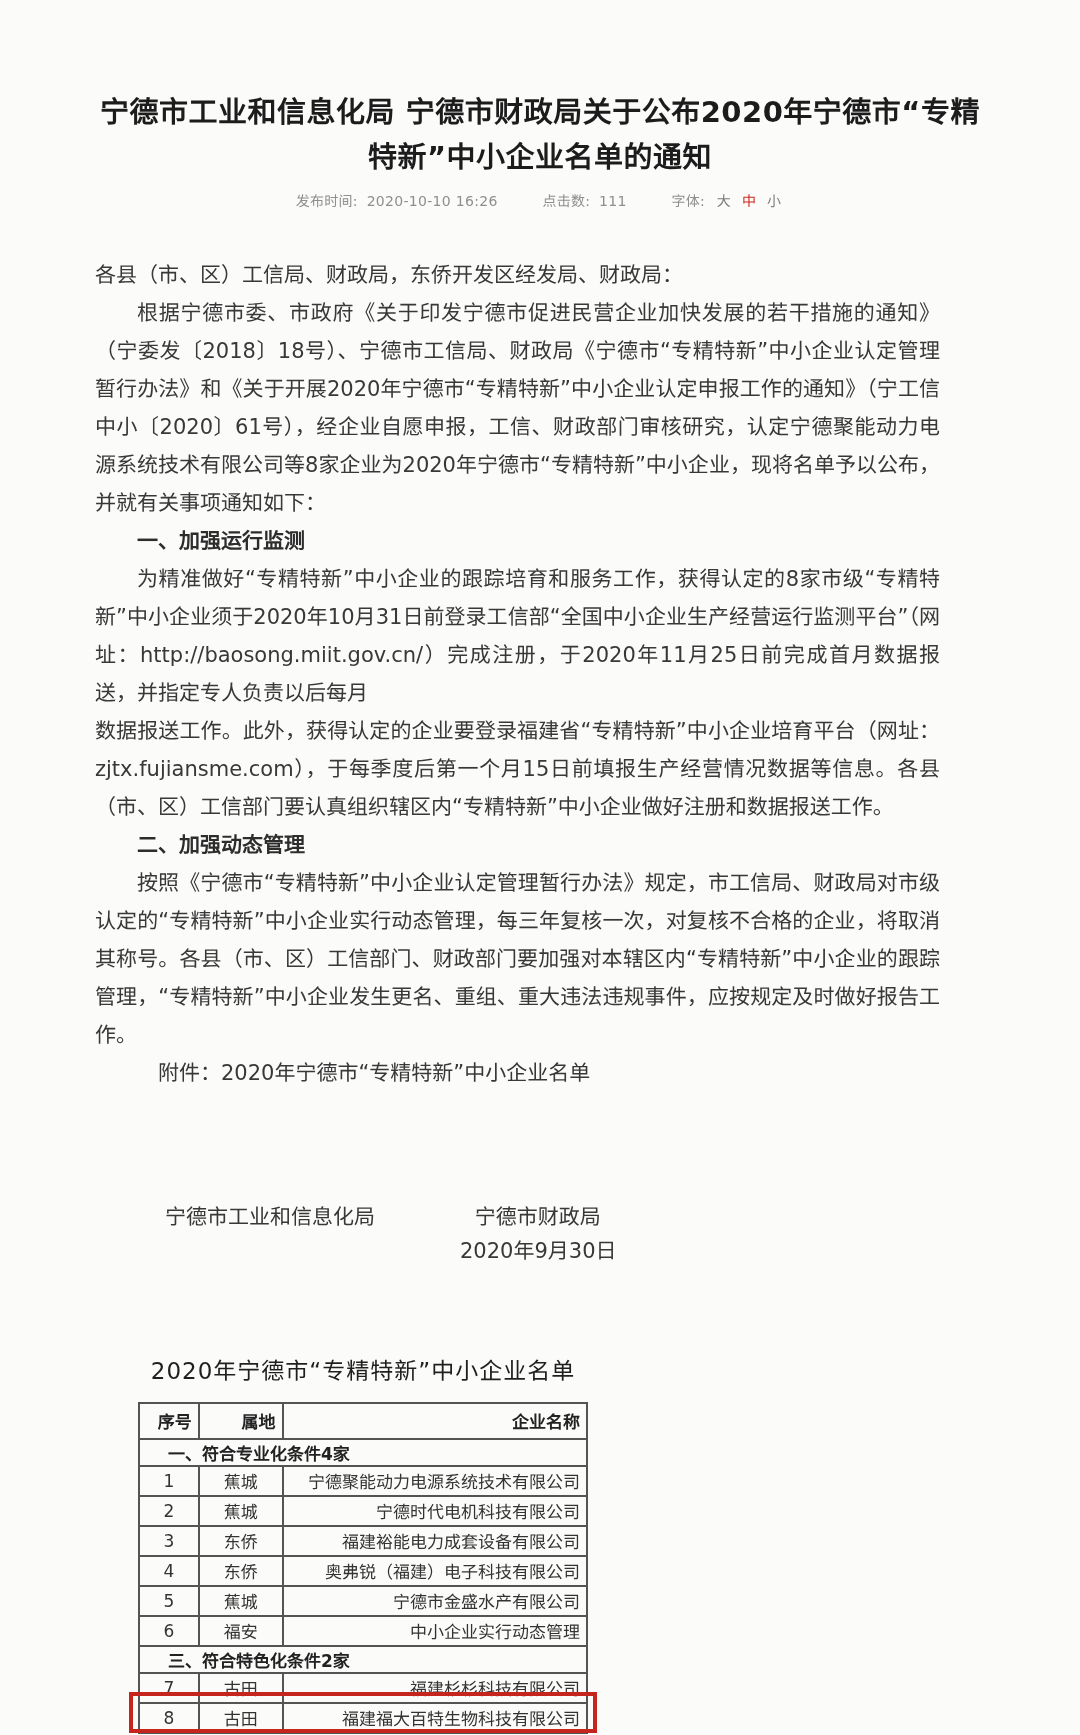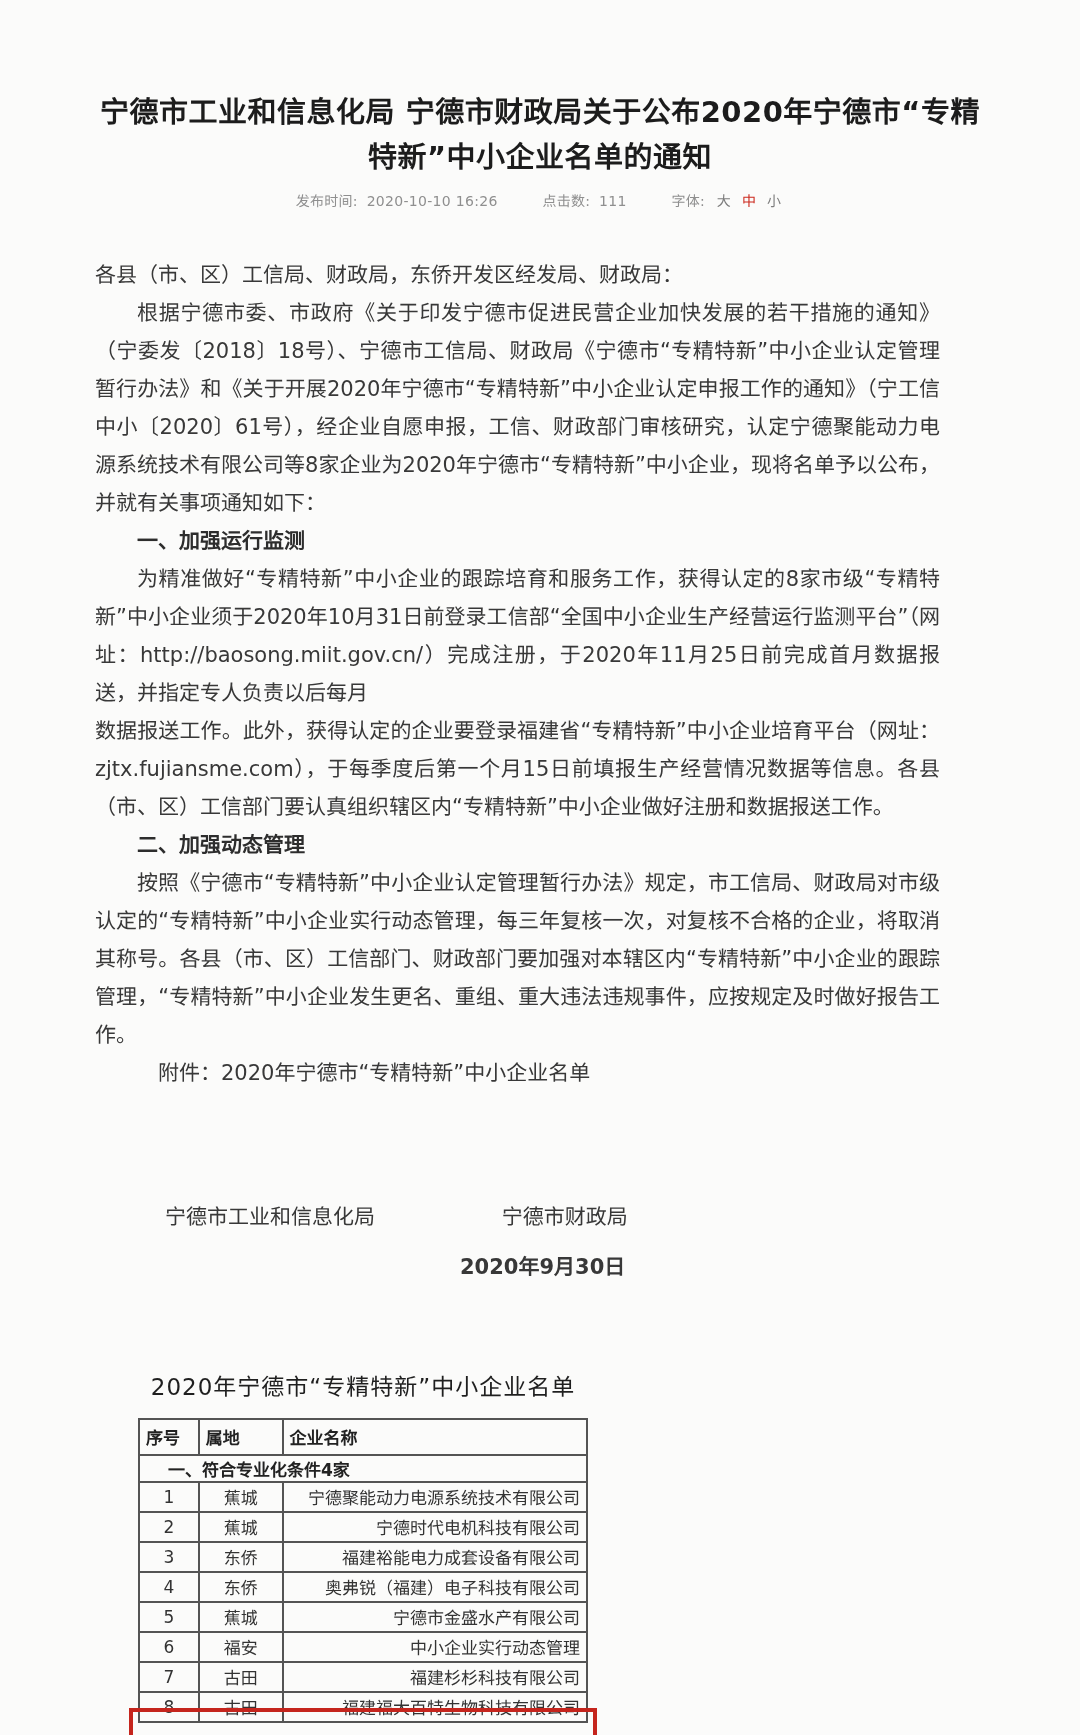--- a/index.html
+++ b/index.html
@@ -39,38 +39,38 @@
     color:var(--textDark);
   }
   .doc-body p{margin:0;}
   .indent{text-indent:2em;}
   .sec-head{font-weight:700;text-indent:2em;color:#2d2d2d;}
   .gap-before{margin-top:62px;}
   .attachment-line{margin-top:44px;text-indent:3em;}
   
   .sign-block{width:845px;margin:108px 0 0 95px;font-size:21px;color:var(--textDark);}
   .sign-orgs{padding-left:70px;}
-  .sign-org2{margin-left:120px;}
-  .sign-date{padding-left:365px;margin-top:20px;font-weight:bold;}
+  .sign-org2{margin-left:93px;}
+  .sign-date{padding-left:365px;margin-top:4px;}
   
   .att-block{margin:88px 0 0 95px;}
   .att-title{
     width:450px;margin-left:43px;text-align:center;
     font-size:23px;font-weight:400;color:#1f1f1f;letter-spacing:1px;
   }
   .table-wrap{position:relative;width:450px;margin:16px 0 0 43px;}
   table.att{
     width:450px;border-collapse:collapse;
     font-size:17px;color:#333;
   }
   table.att th,table.att td{
     border:2px solid var(--tableBorder);
     padding:0 6px;
   }
-  table.att th{height:36px;font-weight:700;text-align:left;color:#222;}
+  table.att th{height:36px;font-weight:700;text-align:right;color:#222;}
   td.c-no{width:60px;height:30px;text-align:center;}
   td.c-region{width:84px;text-align:center;}
   td.c-name{width:306px;text-align:right;padding-left:14px;}
   tr.section-row td{
     height:27px;font-weight:700;text-align:left;padding-left:28px;color:#222;
   }
   .hl-box{
     position:absolute;left:-9px;width:468px;height:41px;top:290px;
     border:4px solid var(--accentRed);
     pointer-events:none;
@@ -158,20 +158,23 @@
           <tr>
             <td class="c-no">5</td>
             <td class="c-region">蕉城</td>
             <td class="c-name">宁德市金盛水产有限公司</td>
           </tr>
           <tr>
             <td class="c-no">6</td>
             <td class="c-region">福安</td>
             <td class="c-name">中小企业实行动态管理</td>
           </tr>
+          <tr class="section-row">
+            <td colspan="3">三、符合特色化条件2家</td>
+          </tr>
           <tr>
             <td class="c-no">7</td>
             <td class="c-region">古田</td>
             <td class="c-name">福建杉杉科技有限公司</td>
           </tr>
           <tr>
             <td class="c-no">8</td>
             <td class="c-region">古田</td>
             <td class="c-name">福建福大百特生物科技有限公司</td>
           </tr>

